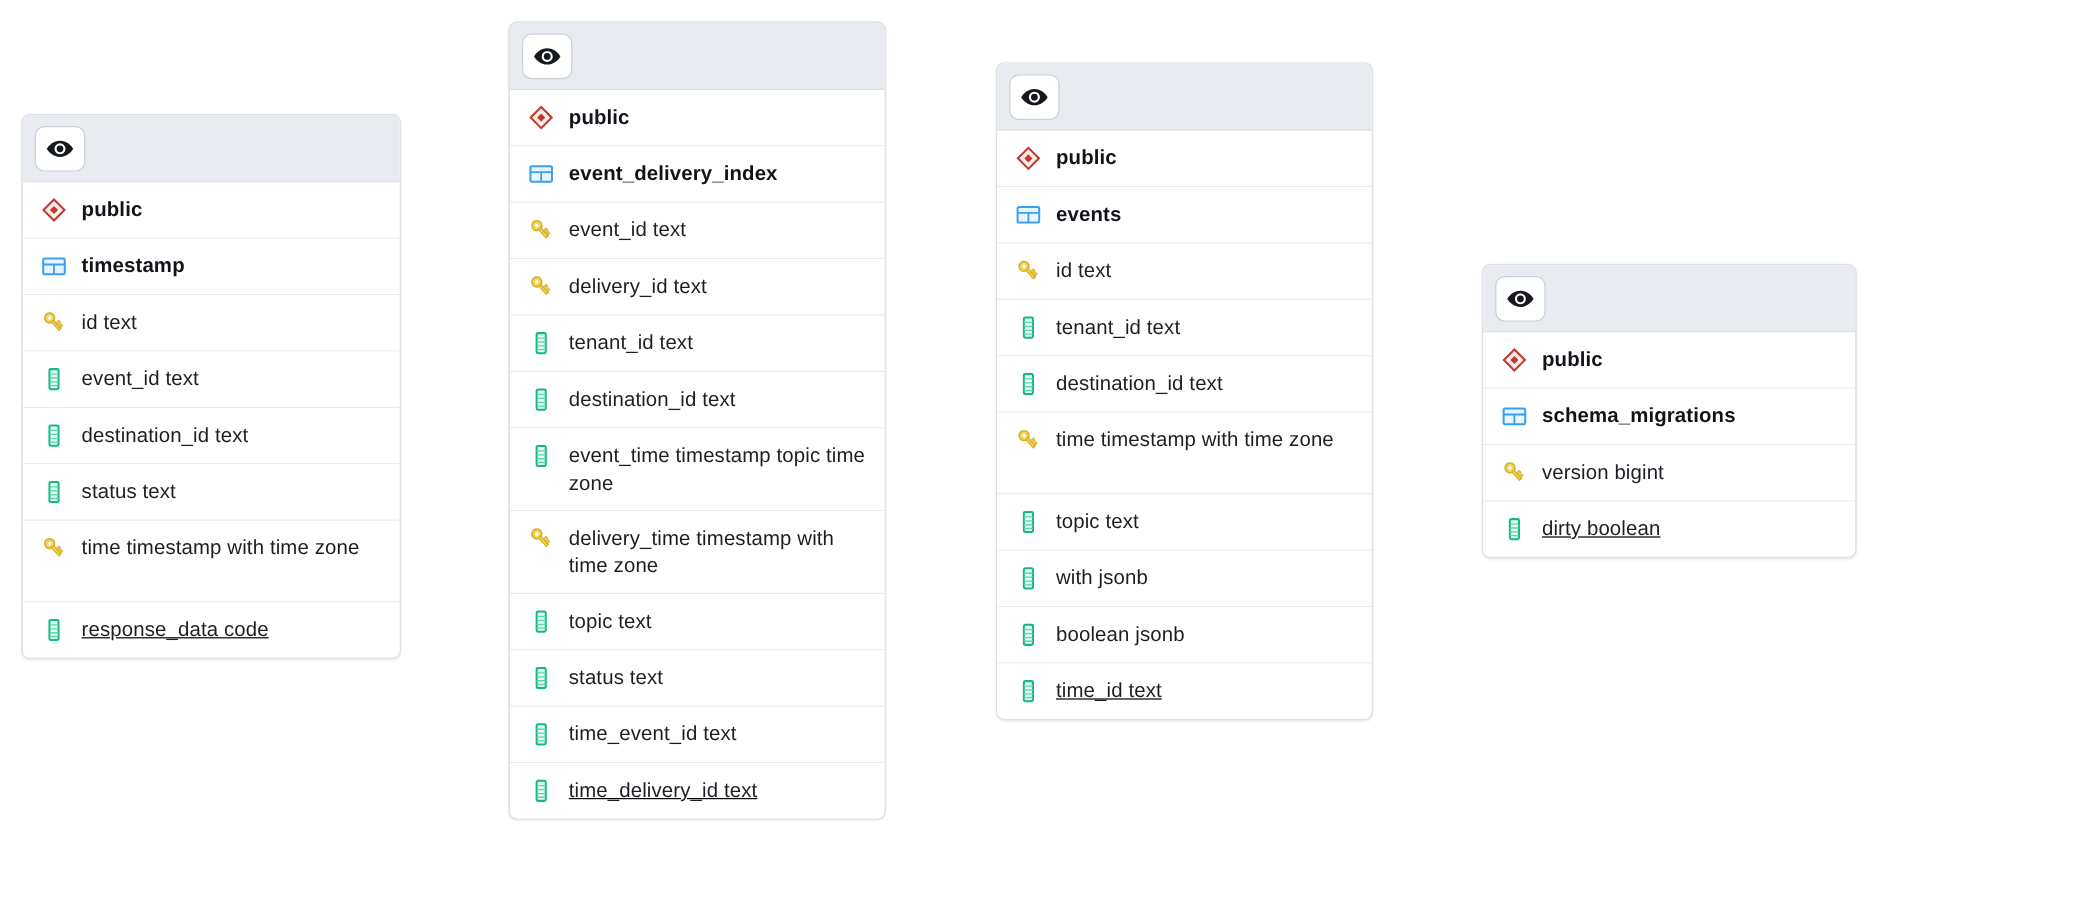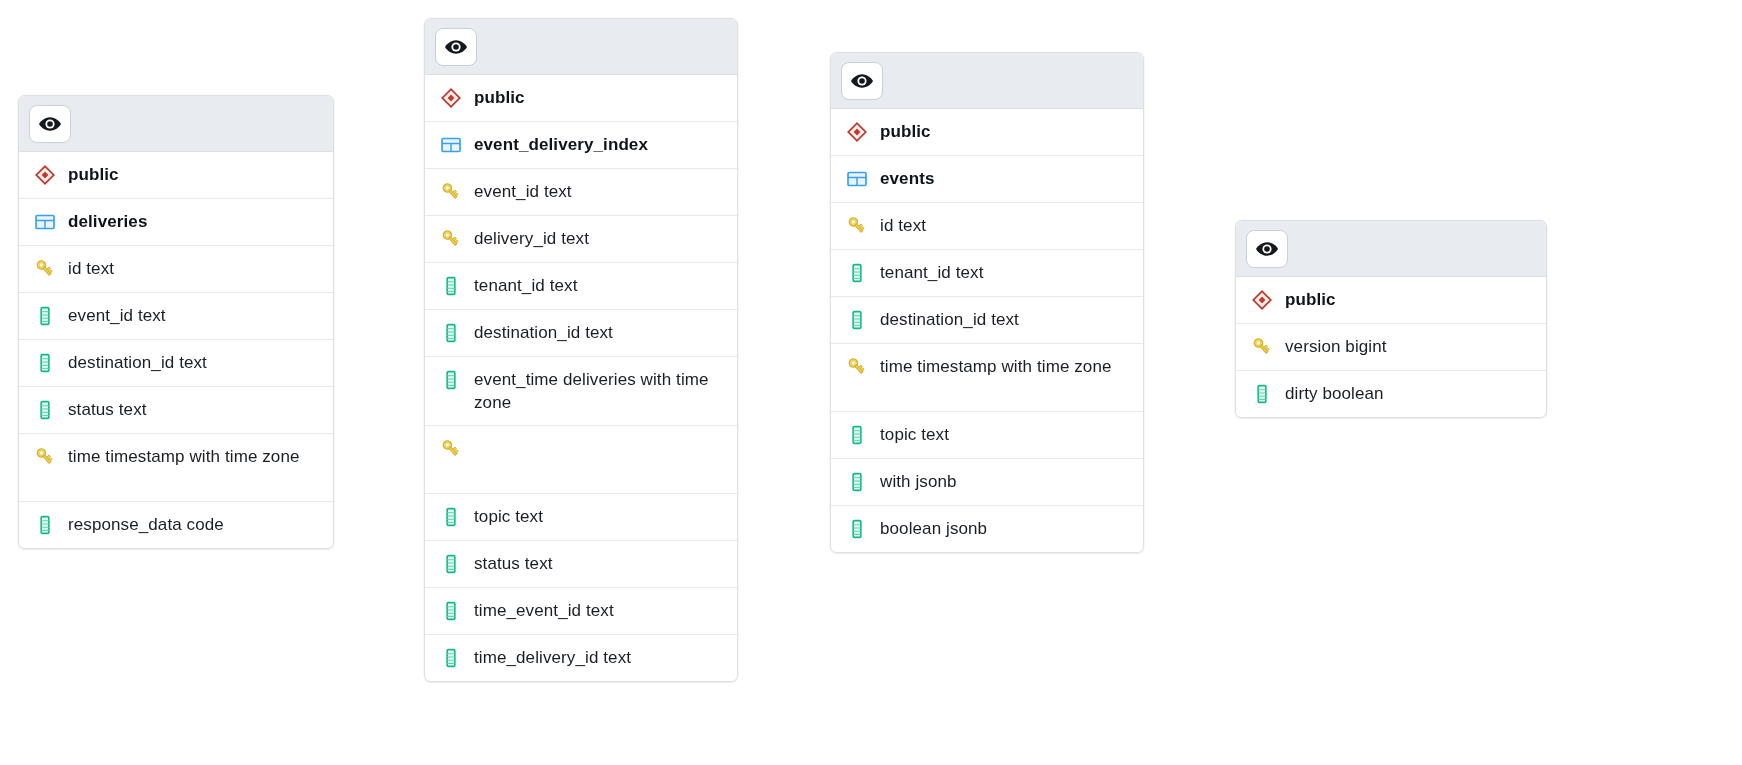--- a/index.html
+++ b/index.html
@@ -50,21 +50,21 @@
   .rows { display: block; }
 
   .row {
     display: flex;
     align-items: flex-start;
     min-height: 45px;
     padding: 11px 12px 11px 14px;
     border-bottom: 1px solid #e6e9ee;
     background: #ffffff;
   }
-  .row:last-child { border-bottom: none; }
+  .row:last-child { border-bottom: none; text-decoration: underline; }
 
   .row .ico {
     flex: 0 0 auto;
     width: 24px;
     height: 24px;
     margin-right: 11px;
     display: flex;
     align-items: center;
     justify-content: center;
   }
@@ -117,21 +117,21 @@
           <span class="txt">public</span>
         </div>
         <div class="row table-row-name">
           <span class="ico">
             <svg width="22" height="22" viewBox="0 0 22 22" aria-hidden="true">
               <rect x="2" y="4.5" width="18" height="13" rx="1.2" fill="#eaf4fd" stroke="#3aa0f0" stroke-width="1.7"></rect>
               <line x1="2" y1="9.4" x2="20" y2="9.4" stroke="#3aa0f0" stroke-width="1.5"></line>
               <line x1="11" y1="9.4" x2="11" y2="17.5" stroke="#3aa0f0" stroke-width="1.5"></line>
             </svg>
           </span>
-          <span class="txt">deliveries</span>
+          <span class="txt">timestamp</span>
         </div>
         <div class="row">
           <span class="ico">
             <svg width="22" height="22" viewBox="0 0 22 22" aria-hidden="true">
               <g transform="rotate(-42 11 11)">
                 <circle cx="11" cy="5.6" r="4.1" fill="#f2d65c" stroke="#d8ae26" stroke-width="1.3"></circle>
                 <circle cx="11" cy="5.6" r="1.5" fill="#ffffff"></circle>
                 <rect x="9.9" y="9.0" width="2.3" height="9.4" fill="#f2d65c" stroke="#d8ae26" stroke-width="1.0"></rect>
                 <rect x="12.1" y="12.3" width="3.2" height="2.0" fill="#f2d65c" stroke="#d8ae26" stroke-width="0.9"></rect>
                 <rect x="12.1" y="15.6" width="2.6" height="1.9" fill="#f2d65c" stroke="#d8ae26" stroke-width="0.9"></rect>
@@ -291,34 +291,35 @@
         <div class="row wrap">
           <span class="ico">
             <svg width="22" height="22" viewBox="0 0 22 22" aria-hidden="true">
               <rect x="7.2" y="2.6" width="7.6" height="16.8" rx="1.2" fill="#e6faf3" stroke="#12b886" stroke-width="1.7"></rect>
               <line x1="7.2" y1="6.7" x2="14.8" y2="6.7" stroke="#5fd4b0" stroke-width="1.1"></line>
               <line x1="7.2" y1="10.0" x2="14.8" y2="10.0" stroke="#5fd4b0" stroke-width="1.1"></line>
               <line x1="7.2" y1="13.3" x2="14.8" y2="13.3" stroke="#5fd4b0" stroke-width="1.1"></line>
               <line x1="7.2" y1="16.4" x2="14.8" y2="16.4" stroke="#5fd4b0" stroke-width="1.1"></line>
             </svg>
           </span>
-          <span class="txt">event_time deliveries with time zone</span>
+          <span class="txt">event_time timestamp topic time zone</span>
         </div>
         <div class="row wrap">
           <span class="ico">
             <svg width="22" height="22" viewBox="0 0 22 22" aria-hidden="true">
               <g transform="rotate(-42 11 11)">
                 <circle cx="11" cy="5.6" r="4.1" fill="#f2d65c" stroke="#d8ae26" stroke-width="1.3"></circle>
                 <circle cx="11" cy="5.6" r="1.5" fill="#ffffff"></circle>
                 <rect x="9.9" y="9.0" width="2.3" height="9.4" fill="#f2d65c" stroke="#d8ae26" stroke-width="1.0"></rect>
                 <rect x="12.1" y="12.3" width="3.2" height="2.0" fill="#f2d65c" stroke="#d8ae26" stroke-width="0.9"></rect>
                 <rect x="12.1" y="15.6" width="2.6" height="1.9" fill="#f2d65c" stroke="#d8ae26" stroke-width="0.9"></rect>
               </g>
             </svg>
           </span>
+          <span class="txt">delivery_time timestamp with time zone</span>
         </div>
         <div class="row">
           <span class="ico">
             <svg width="22" height="22" viewBox="0 0 22 22" aria-hidden="true">
               <rect x="7.2" y="2.6" width="7.6" height="16.8" rx="1.2" fill="#e6faf3" stroke="#12b886" stroke-width="1.7"></rect>
               <line x1="7.2" y1="6.7" x2="14.8" y2="6.7" stroke="#5fd4b0" stroke-width="1.1"></line>
               <line x1="7.2" y1="10.0" x2="14.8" y2="10.0" stroke="#5fd4b0" stroke-width="1.1"></line>
               <line x1="7.2" y1="13.3" x2="14.8" y2="13.3" stroke="#5fd4b0" stroke-width="1.1"></line>
               <line x1="7.2" y1="16.4" x2="14.8" y2="16.4" stroke="#5fd4b0" stroke-width="1.1"></line>
             </svg>
@@ -476,20 +477,32 @@
             <svg width="22" height="22" viewBox="0 0 22 22" aria-hidden="true">
               <rect x="7.2" y="2.6" width="7.6" height="16.8" rx="1.2" fill="#e6faf3" stroke="#12b886" stroke-width="1.7"></rect>
               <line x1="7.2" y1="6.7" x2="14.8" y2="6.7" stroke="#5fd4b0" stroke-width="1.1"></line>
               <line x1="7.2" y1="10.0" x2="14.8" y2="10.0" stroke="#5fd4b0" stroke-width="1.1"></line>
               <line x1="7.2" y1="13.3" x2="14.8" y2="13.3" stroke="#5fd4b0" stroke-width="1.1"></line>
               <line x1="7.2" y1="16.4" x2="14.8" y2="16.4" stroke="#5fd4b0" stroke-width="1.1"></line>
             </svg>
           </span>
           <span class="txt">boolean jsonb</span>
         </div>
+        <div class="row">
+          <span class="ico">
+            <svg width="22" height="22" viewBox="0 0 22 22" aria-hidden="true">
+              <rect x="7.2" y="2.6" width="7.6" height="16.8" rx="1.2" fill="#e6faf3" stroke="#12b886" stroke-width="1.7"></rect>
+              <line x1="7.2" y1="6.7" x2="14.8" y2="6.7" stroke="#5fd4b0" stroke-width="1.1"></line>
+              <line x1="7.2" y1="10.0" x2="14.8" y2="10.0" stroke="#5fd4b0" stroke-width="1.1"></line>
+              <line x1="7.2" y1="13.3" x2="14.8" y2="13.3" stroke="#5fd4b0" stroke-width="1.1"></line>
+              <line x1="7.2" y1="16.4" x2="14.8" y2="16.4" stroke="#5fd4b0" stroke-width="1.1"></line>
+            </svg>
+          </span>
+          <span class="txt">time_id text</span>
+        </div>
       </div>
     </div>
     <div class="table-card" style="left: 1235px; top: 220px; width: 312px;">
       <div class="card-header">
         <div class="eye-btn">
           <span>
             <svg width="26" height="26" viewBox="0 0 26 26" aria-hidden="true">
               <path d="M13 6.2C7.6 6.2 3.4 10.3 2 13c1.4 2.7 5.6 6.8 11 6.8S22.6 15.7 24 13c-1.4-2.7-5.6-6.8-11-6.8z" fill="#15181d"></path>
               <circle cx="13" cy="13" r="4.6" fill="#ffffff"></circle>
               <circle cx="13" cy="13" r="2.8" fill="#15181d"></circle>
@@ -500,20 +513,30 @@
       <div class="rows">
         <div class="row schema-row">
           <span class="ico">
             <svg width="22" height="22" viewBox="0 0 22 22" aria-hidden="true">
               <rect x="11" y="2.2" width="12.4" height="12.4" transform="rotate(45 11 2.2)" fill="#fdeeec" stroke="#c0392b" stroke-width="1.7"></rect>
               <rect x="11" y="7.6" width="4.8" height="4.8" transform="rotate(45 11 7.6)" fill="#c0392b"></rect>
             </svg>
           </span>
           <span class="txt">public</span>
         </div>
+        <div class="row table-row-name">
+          <span class="ico">
+            <svg width="22" height="22" viewBox="0 0 22 22" aria-hidden="true">
+              <rect x="2" y="4.5" width="18" height="13" rx="1.2" fill="#eaf4fd" stroke="#3aa0f0" stroke-width="1.7"></rect>
+              <line x1="2" y1="9.4" x2="20" y2="9.4" stroke="#3aa0f0" stroke-width="1.5"></line>
+              <line x1="11" y1="9.4" x2="11" y2="17.5" stroke="#3aa0f0" stroke-width="1.5"></line>
+            </svg>
+          </span>
+          <span class="txt">schema_migrations</span>
+        </div>
         <div class="row">
           <span class="ico">
             <svg width="22" height="22" viewBox="0 0 22 22" aria-hidden="true">
               <g transform="rotate(-42 11 11)">
                 <circle cx="11" cy="5.6" r="4.1" fill="#f2d65c" stroke="#d8ae26" stroke-width="1.3"></circle>
                 <circle cx="11" cy="5.6" r="1.5" fill="#ffffff"></circle>
                 <rect x="9.9" y="9.0" width="2.3" height="9.4" fill="#f2d65c" stroke="#d8ae26" stroke-width="1.0"></rect>
                 <rect x="12.1" y="12.3" width="3.2" height="2.0" fill="#f2d65c" stroke="#d8ae26" stroke-width="0.9"></rect>
                 <rect x="12.1" y="15.6" width="2.6" height="1.9" fill="#f2d65c" stroke="#d8ae26" stroke-width="0.9"></rect>
               </g>

